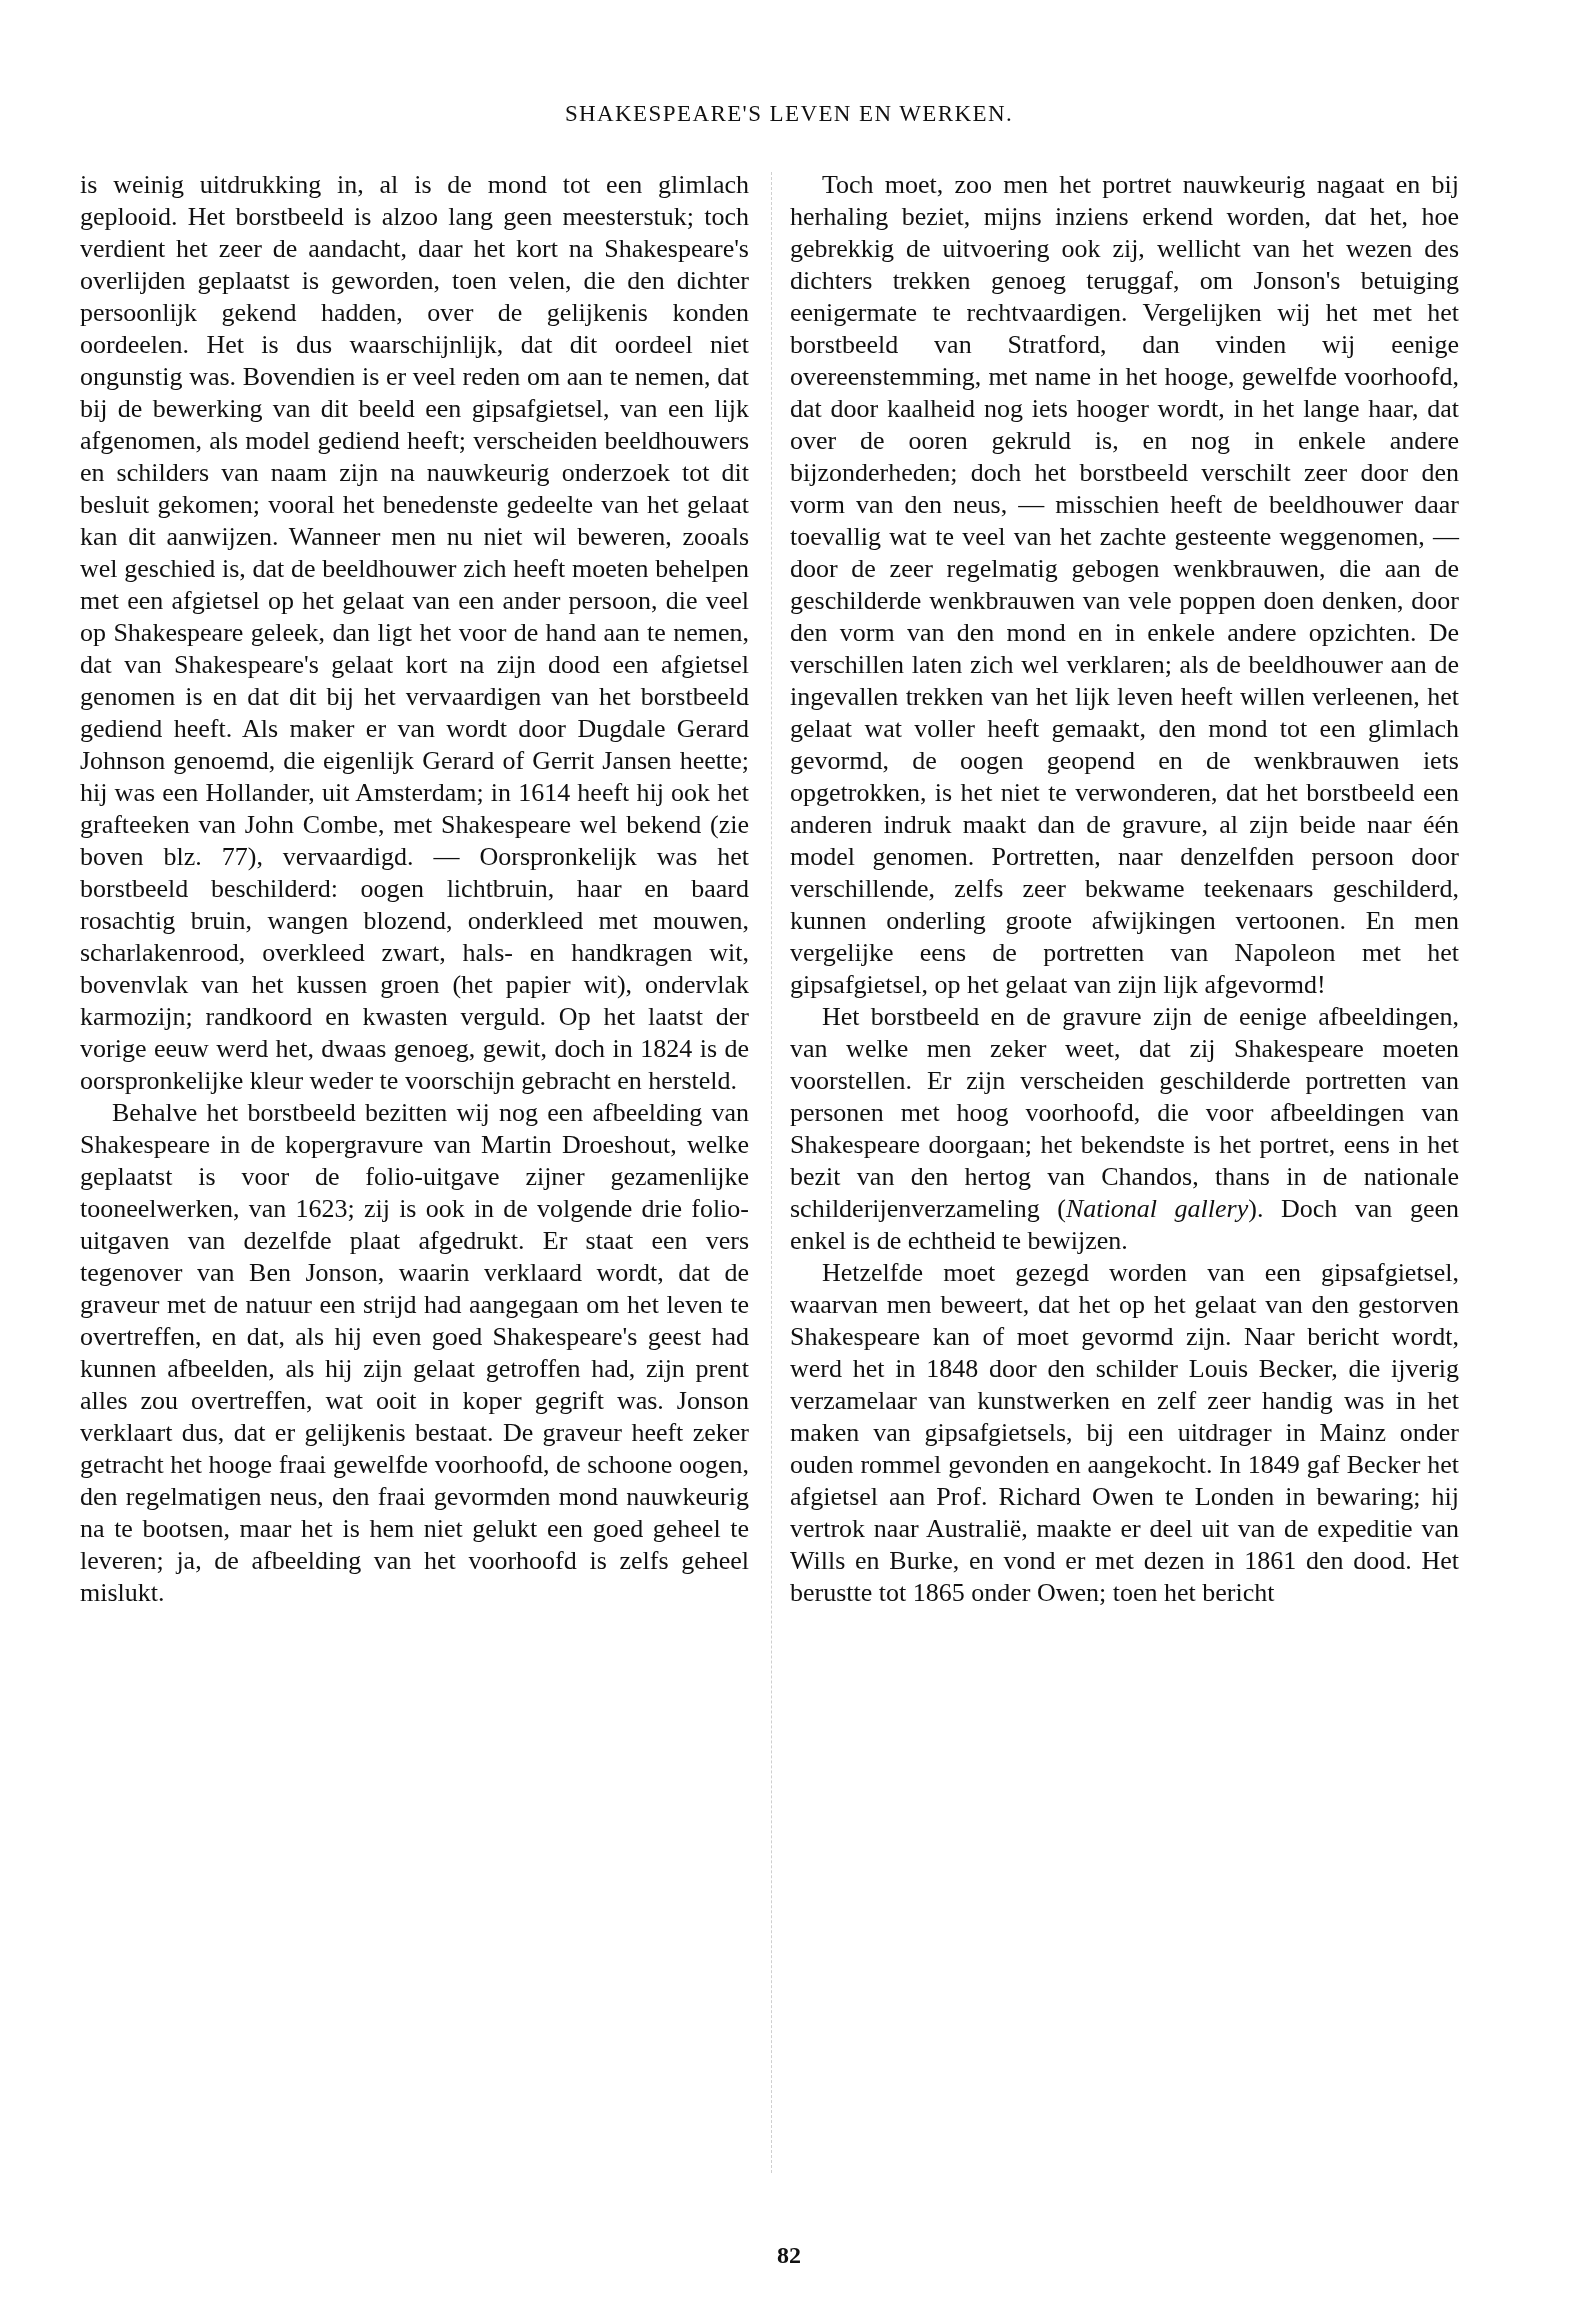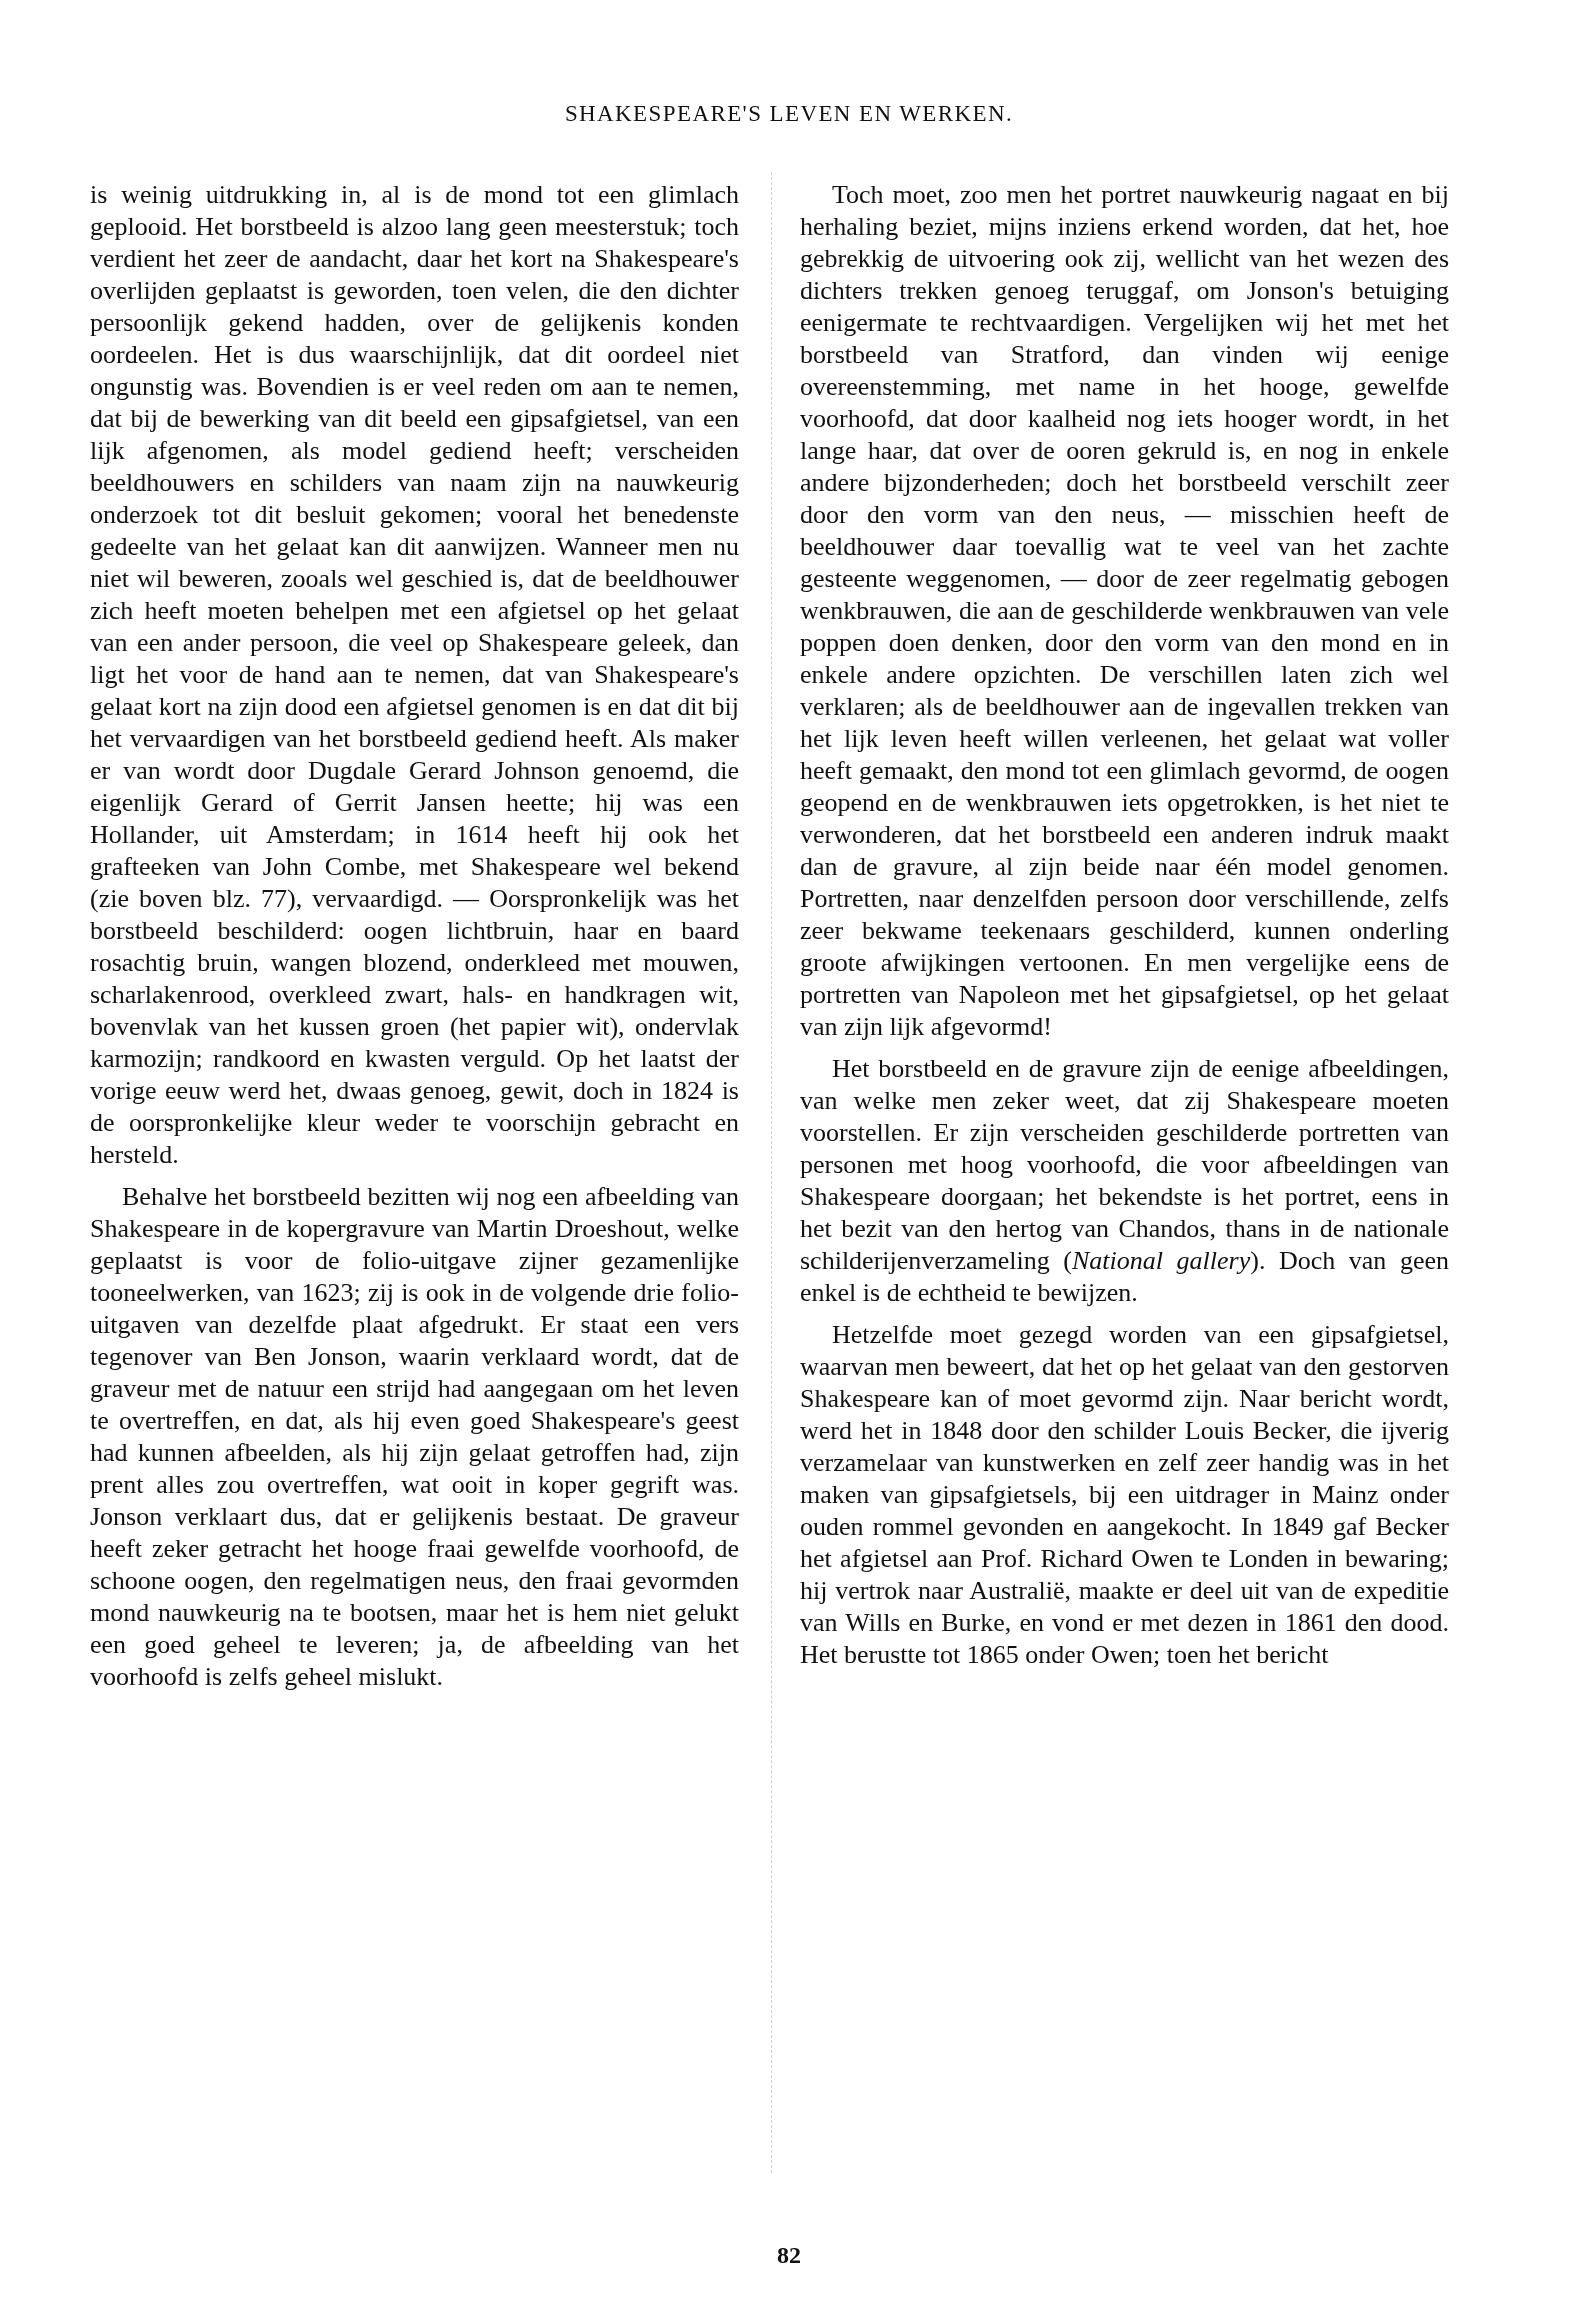--- a/index.html
+++ b/index.html
@@ -4,21 +4,21 @@
 <style>
   html, body { margin:0; padding:0; background:#ffffff; }
   body { width:1578px; height:2319px; position:relative; overflow:hidden; }
   .page { position:absolute; left:0; top:0; width:1578px; height:2319px; }
   .running-head { position:absolute; top:101px; left:0; width:1578px; text-align:center;
     font-family:"Liberation Serif", serif; font-size:23px; letter-spacing:1.4px; color:#111; }
   .col { position:absolute; top:169px; width:669px; font-family:"Liberation Serif", serif;
     font-size:26px; line-height:32px; color:#111; text-align:justify; }
   .col.left { left:80px; }
   .col.right { left:790px; }
-  .col p { margin:10px; }
+  .col p { margin:0; }
   .col p.indent { text-indent:32px; }
   .rule { position:absolute; top:172px; left:771px; width:0; height:2001px;
     border-left:1.4px dashed #cfcfcf; }
   .folio { position:absolute; top:2242px; left:0; width:1578px; text-align:center;
     font-family:"Liberation Serif", serif; font-size:24px; color:#111;font-weight:bold; }
   em { font-style:italic; }
 </style>
 </head>
 <body>
 

